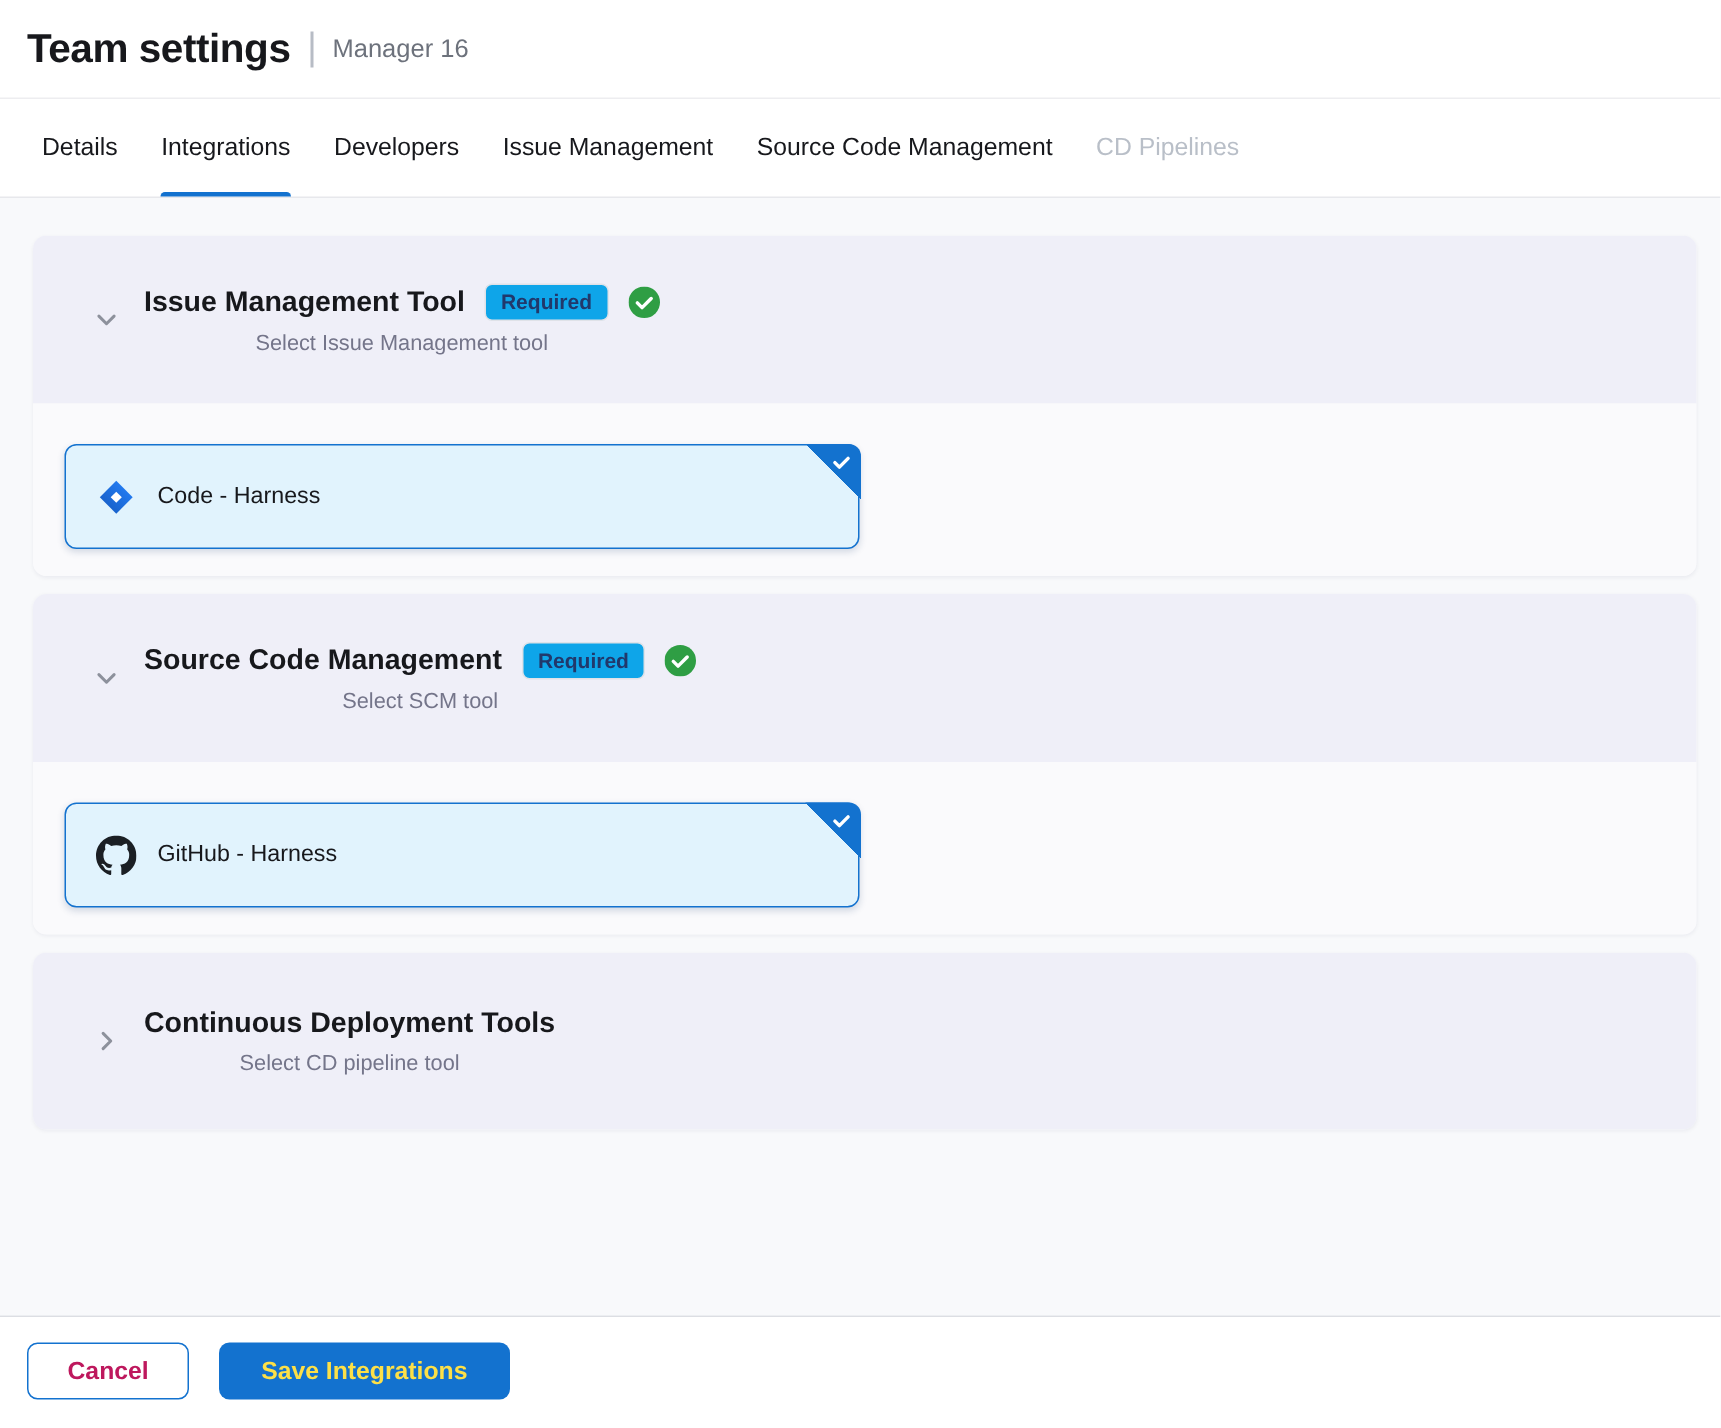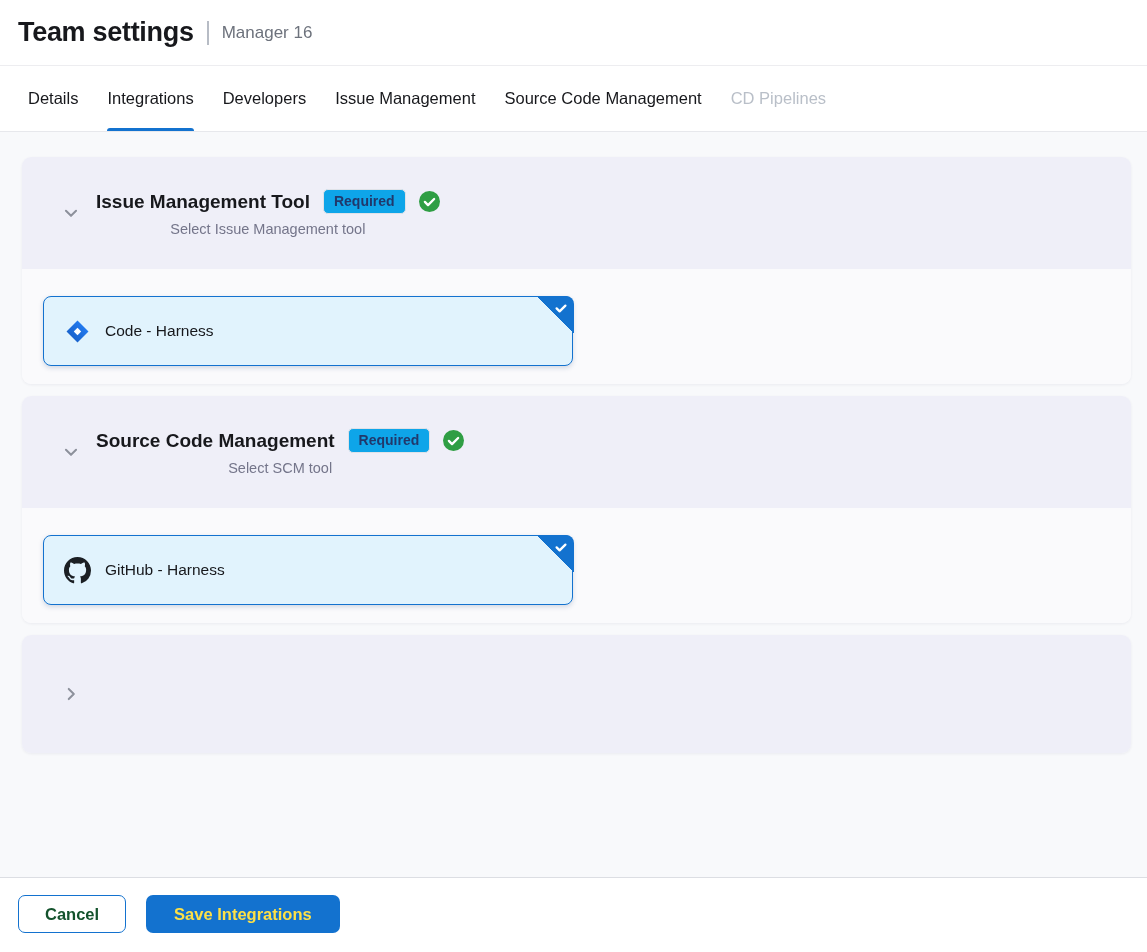--- a/index.html
+++ b/index.html
@@ -80,21 +80,21 @@
 
   
   .footer {
     flex: 0 0 75px; background: #ffffff; border-top: 1px solid #dcdee3;
     display: flex; align-items: flex-start; gap: 20px; padding: 17px 0 0 18px;
   }
   .btn {
     height: 38px; border-radius: 7px; font-family: inherit; font-size: 16.5px;
     font-weight: 700; cursor: pointer; display: inline-flex; align-items: center;
   }
-  .btn-secondary { background: #ffffff; color: #14532d; border: 1.5px solid #1372cf; padding: 0 26px; }
+  .btn-secondary { background: #ffffff; color: #be185d; border: 1.5px solid #1372cf; padding: 0 26px; }
   .btn-primary { background: #1372cf; color: #fde047; border: none; padding: 0 28px; }
 </style>
 </head>
 <body>
 
 <div class="app">
 
   <div class="page-header">
     <div class="page-title">Team settings</div>
     <div class="title-divider"></div>
@@ -193,20 +193,26 @@
       </div>
     </div>
 
     <div class="section">
       <div class="section-header tall">
         <span class="chev">
           <svg viewBox="0 0 16 16" fill="none" stroke="currentColor" stroke-width="1.8" stroke-linecap="round" stroke-linejoin="round">
               <path d="M6 3.5l4.5 4.5L6 12.5"></path>
             </svg>
         </span>
+        <div>
+          <div class="sec-title-row">
+            <span class="sec-title">Continuous Deployment Tools</span>
+          </div>
+          <div class="sec-sub">Select CD pipeline tool</div>
+        </div>
       </div>
     </div>
 
   </div>
 
   <div class="footer">
     <button class="btn btn-secondary">Cancel</button>
     <button class="btn btn-primary">Save Integrations</button>
   </div>
 

